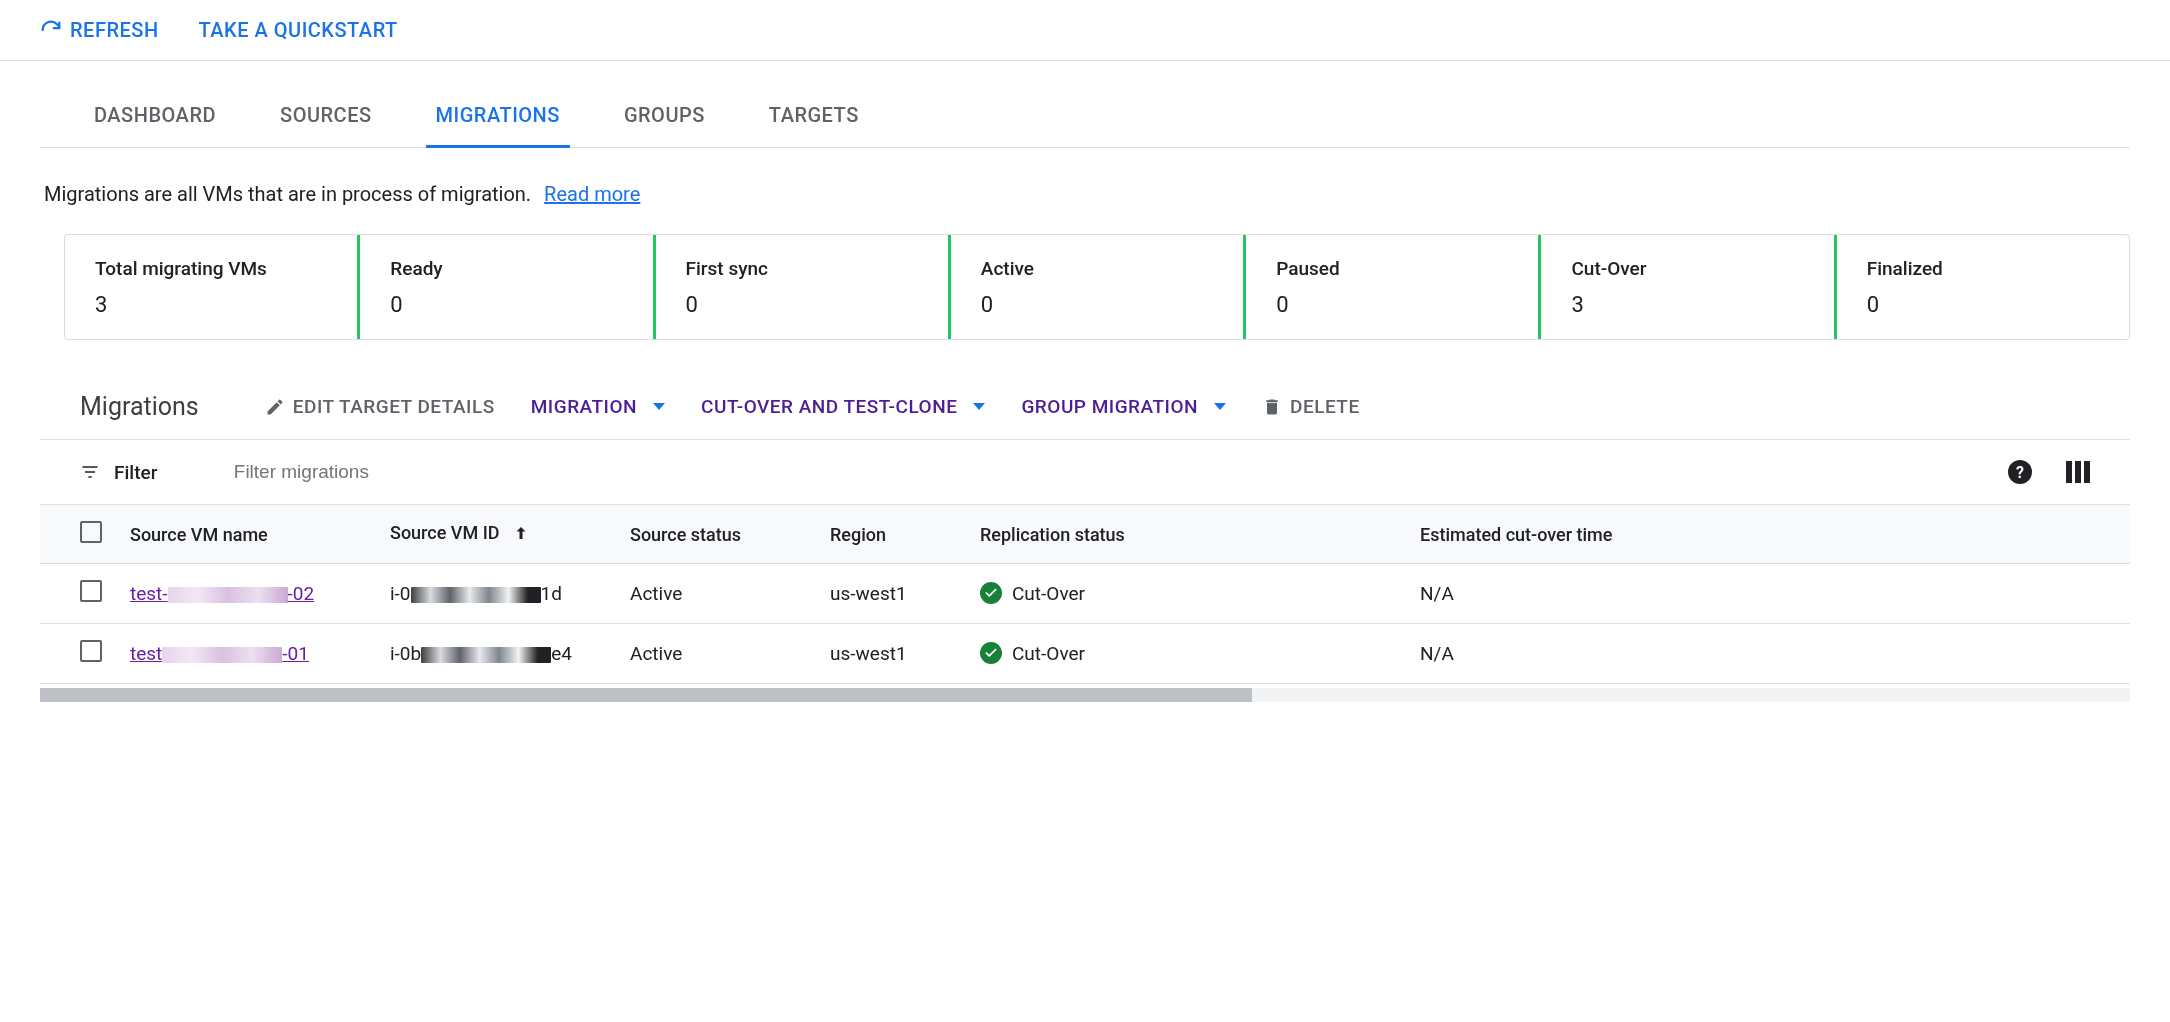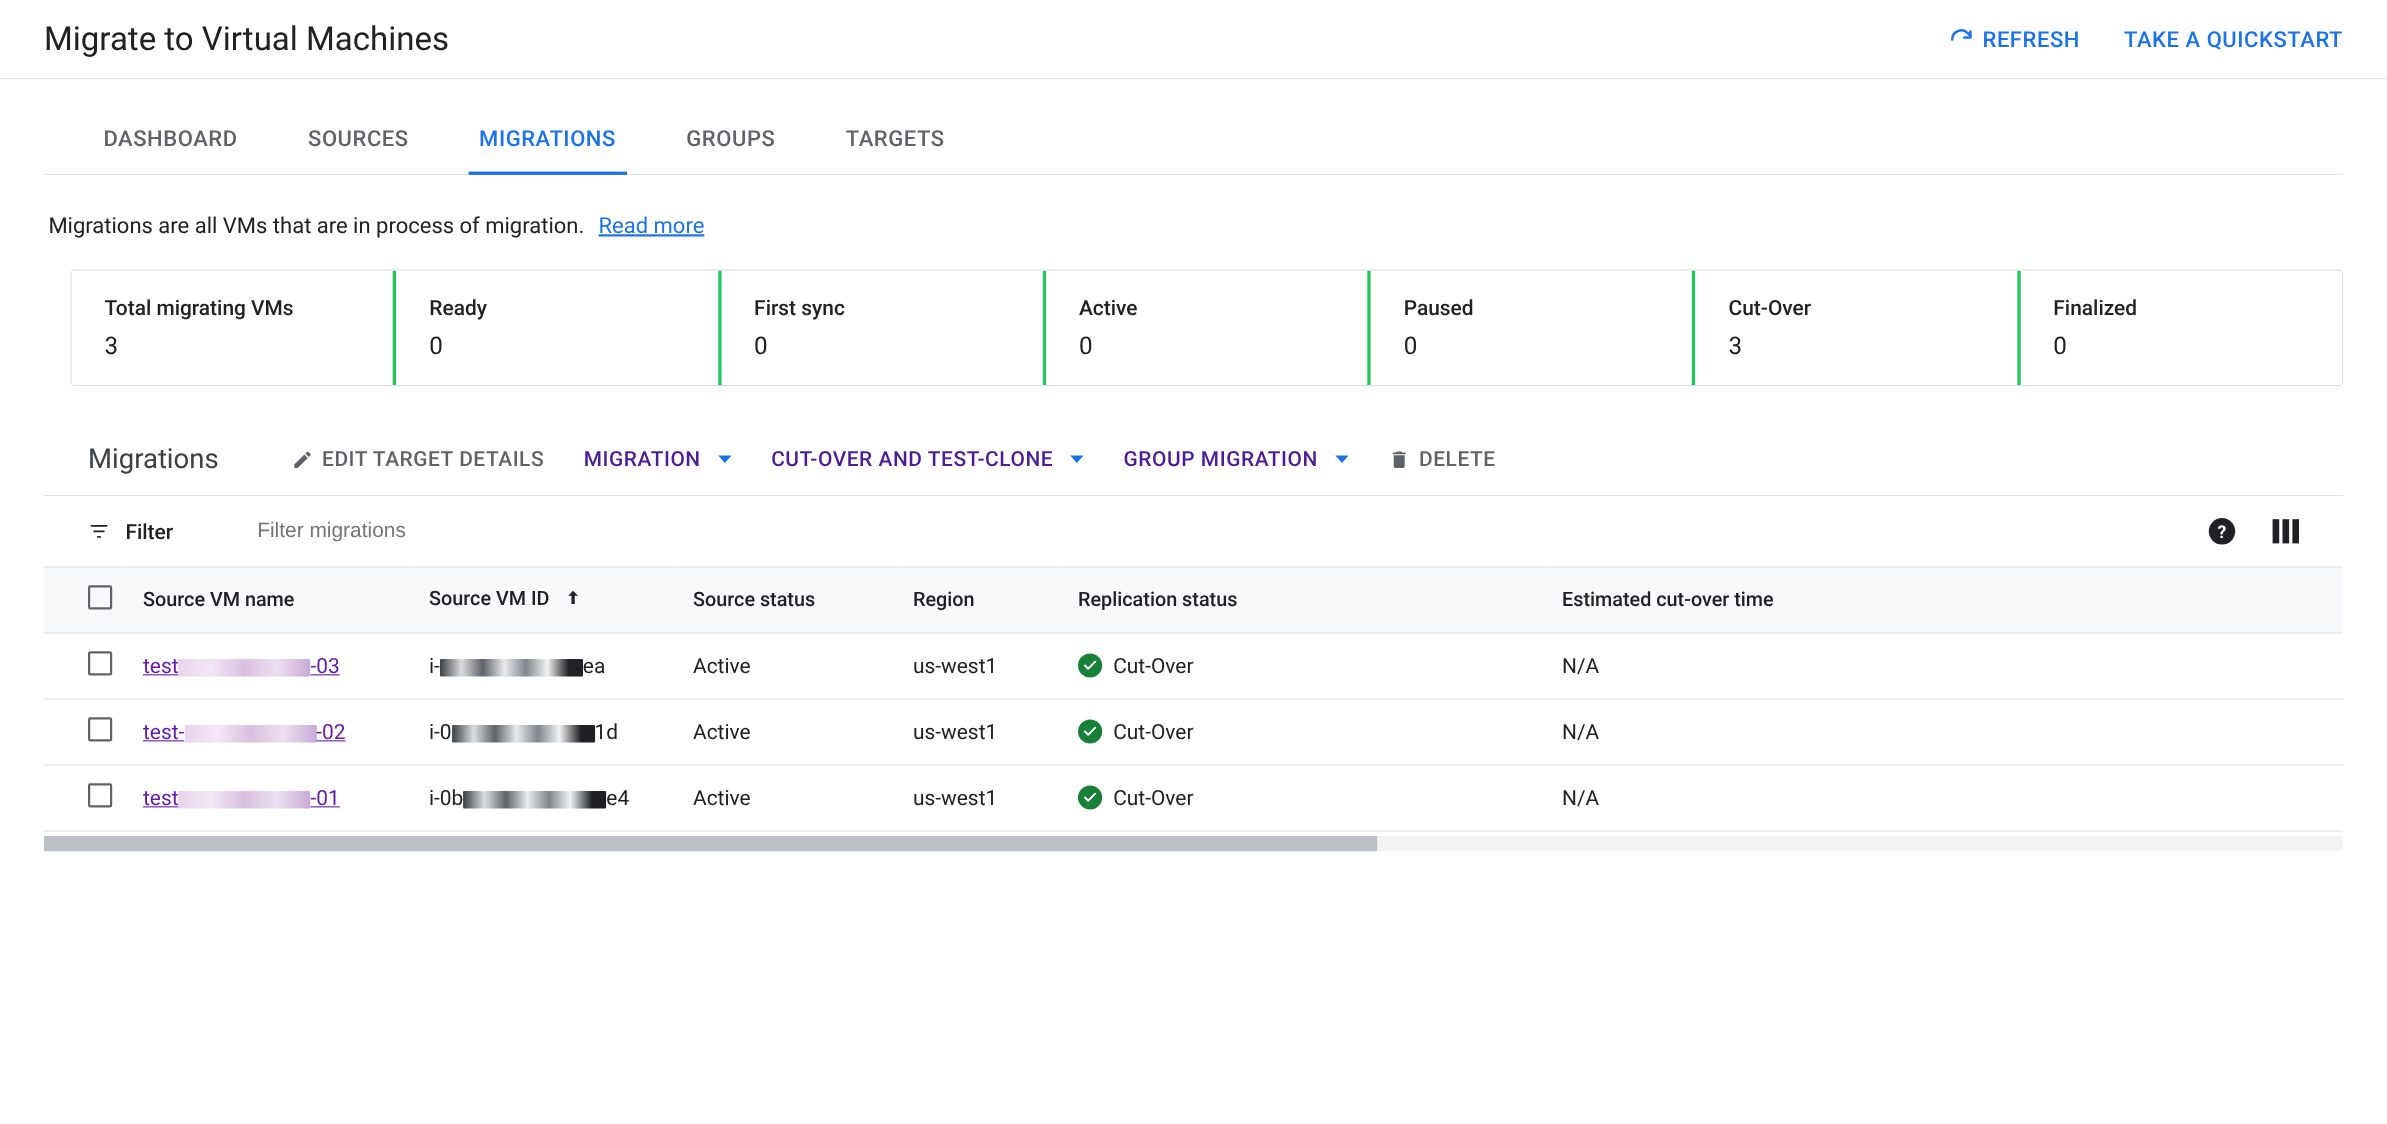--- a/index.html
+++ b/index.html
@@ -203,21 +203,20 @@
   .col-id { width: 240px; }
   .col-src { width: 200px; }
   .col-region { width: 150px; }
   .col-repl { width: 440px; }
   .col-eta { text-align: left; }
 </style>
 </head>
 <body>
 
 <div class="header">
-  <div class="page-title">Migrate to Virtual Machines</div>
   <div class="header-actions">
     <div class="refresh-btn">
       <svg class="refresh-icon-svg" viewBox="0 0 24 24" fill="none" stroke="#1a73e8" stroke-width="2.5" stroke-linecap="round">
         <path d="M21 4v6h-6"></path>
           <path d="M3 12a9 9 0 0 1 15.5-6.3L21 8"></path>
       </svg>
       <span>REFRESH</span>
     </div>
     <div class="quickstart-btn">
       <span>TAKE A QUICKSTART</span>
@@ -329,40 +328,20 @@
               </svg>
           </span>
         </th>
         <th class="col-src">Source status</th>
         <th class="col-region">Region</th>
         <th class="col-repl">Replication status</th>
         <th class="col-eta">Estimated cut-over time</th>
       </tr>
     </thead>
     <tbody id="tbody">
-        <tr>
-    <td class="col-check"><span class="checkbox"></span></td>
-    <td class="vm-name">
-      <a href="#">test<span class="redacted" style="width:120px"></span>-03</a>
-    </td>
-    <td>i-<span class="redacted gray" style="width:130px"></span>ea</td>
-    <td>Active</td>
-    <td>us-west1</td>
-    <td>
-      <span class="status-cell">
-        <span class="status-check">
-          <svg viewBox="0 0 24 24" fill="none" stroke="#fff" stroke-width="3" stroke-linecap="round" stroke-linejoin="round">
-                  <polyline points="20 6 9 17 4 12"></polyline>
-                </svg>
-        </span>
-        <span>Cut-Over</span>
-      </span>
-    </td>
-    <td>N/A</td>
-        </tr>
         <tr>
     <td class="col-check"><span class="checkbox"></span></td>
     <td class="vm-name">
       <a href="#">test-<span class="redacted" style="width:120px"></span>-02</a>
     </td>
     <td>i-0<span class="redacted gray" style="width:130px"></span>1d</td>
     <td>Active</td>
     <td>us-west1</td>
     <td>
       <span class="status-cell">

